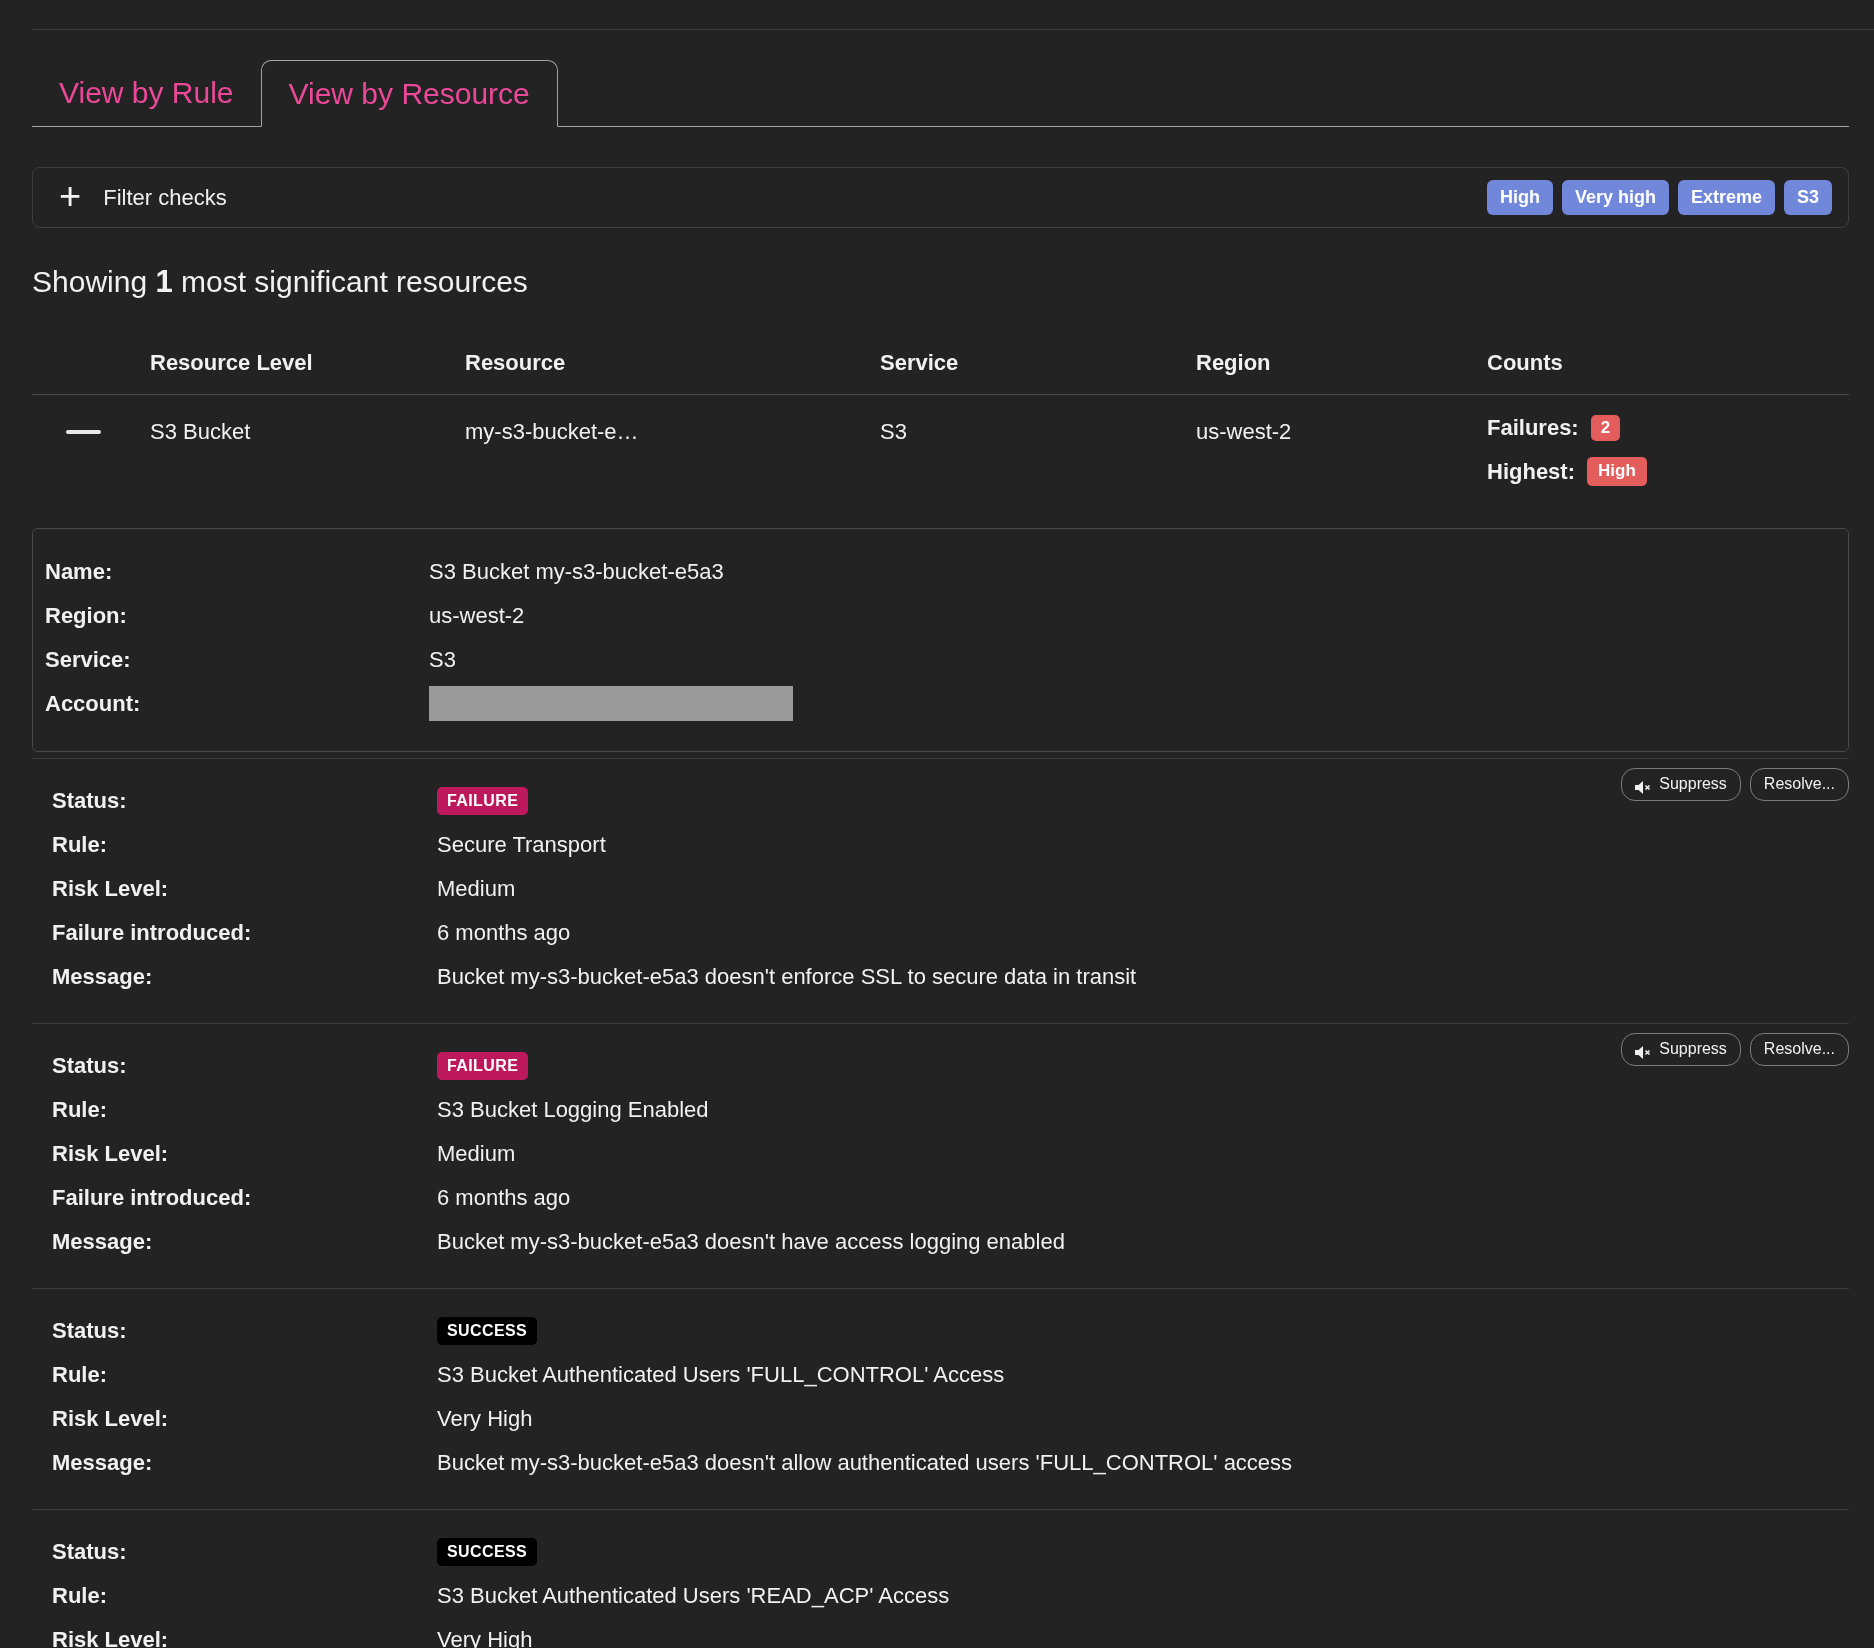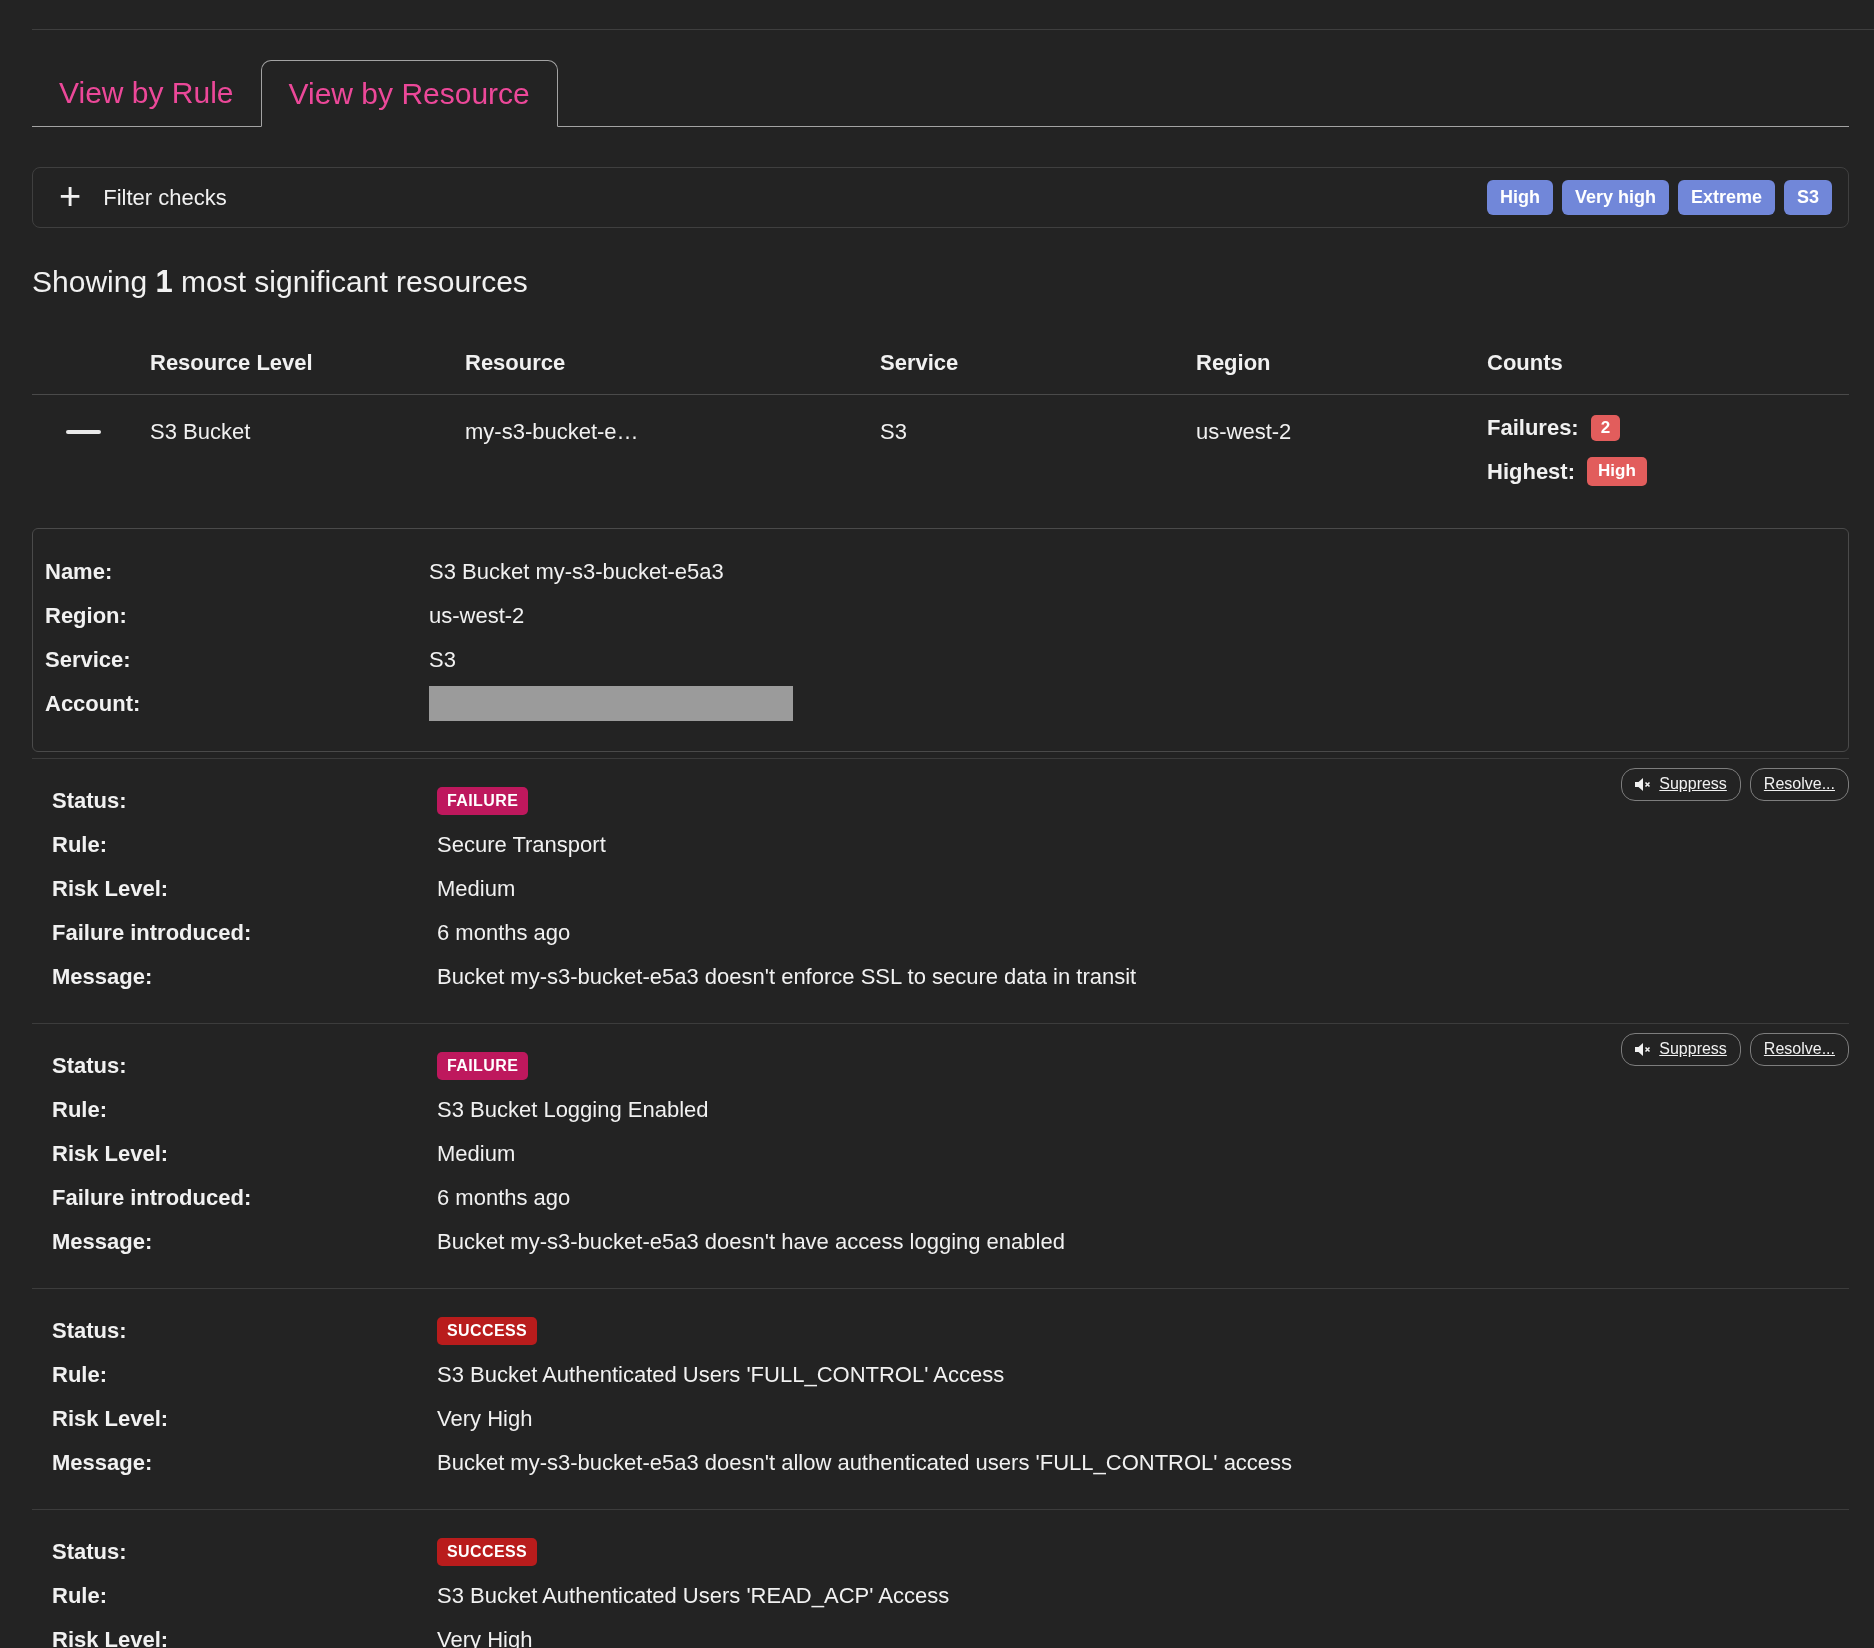--- a/index.html
+++ b/index.html
@@ -57,26 +57,26 @@
   .redaction-box { width: 364px; height: 35px; background: #9b9b9b; }
 
   
   .check { margin: 0 25px 0 32px; border-top: 1px solid #3c3c3c;
            padding: 20px 0 24px 20px; position: relative; }
   .check:first-of-type { margin-top: 6px; }
   .check .kv-label { width: 350px; }
   .status-badge { display: inline-block; color: #fff; font-weight: bold; font-size: 16px;
                   letter-spacing: 0.4px; padding: 5px 10px; border-radius: 5px; line-height: 1.15; }
   .status-badge.failure { background: #be185d; }
-  .status-badge.success { background: #b91c1c; text-align: center; }
+  .status-badge.success { background: #000000; text-align: center; }
   .actions { position: absolute; top: 9px; right: 0; display: flex; gap: 9px; }
-  .btn { display: flex; align-items: center; gap: 7px; background: transparent;
+  .btn { display: flex; align-items: flex-end; gap: 7px; background: transparent;
          border: 1px solid #7d7d7d; border-radius: 14px; color: #f1f1f1;
          font-family: "Liberation Sans", sans-serif; font-size: 16px;
-         padding: 5px 13px; cursor: pointer; line-height: 1.3; text-decoration: underline; }
+         padding: 5px 13px; cursor: pointer; line-height: 1.3; }
   .btn svg { display: block; }
 </style>
 </head>
 <body>
 
 <div class="top-hairline"></div>
 
 <div class="tabs">
   <div class="tab">View by Rule</div>
   <div class="tab active">View by Resource</div>

